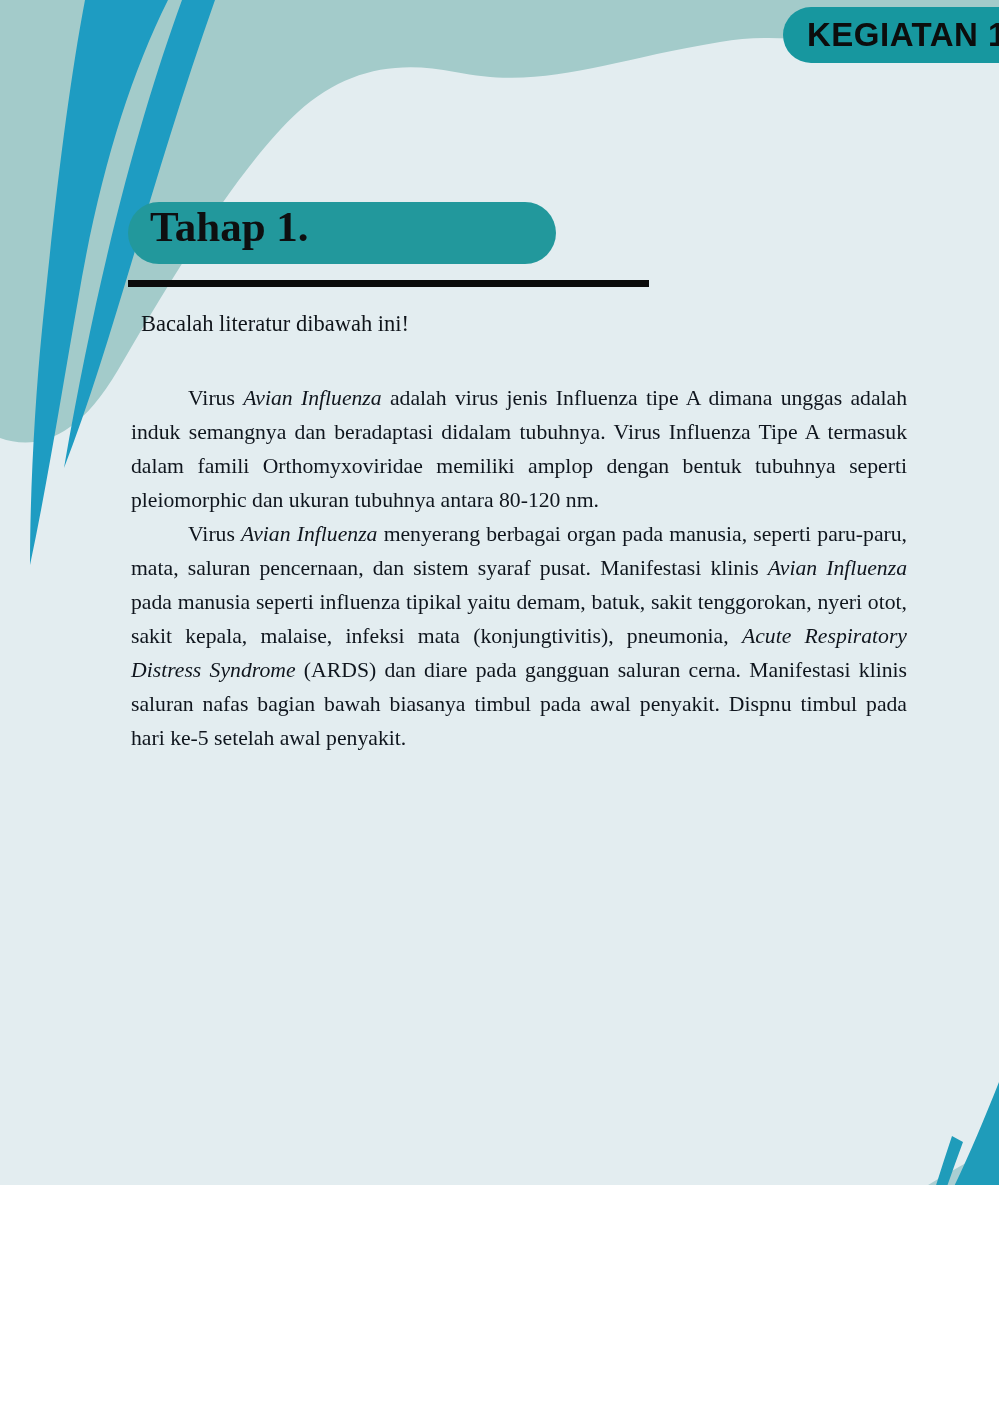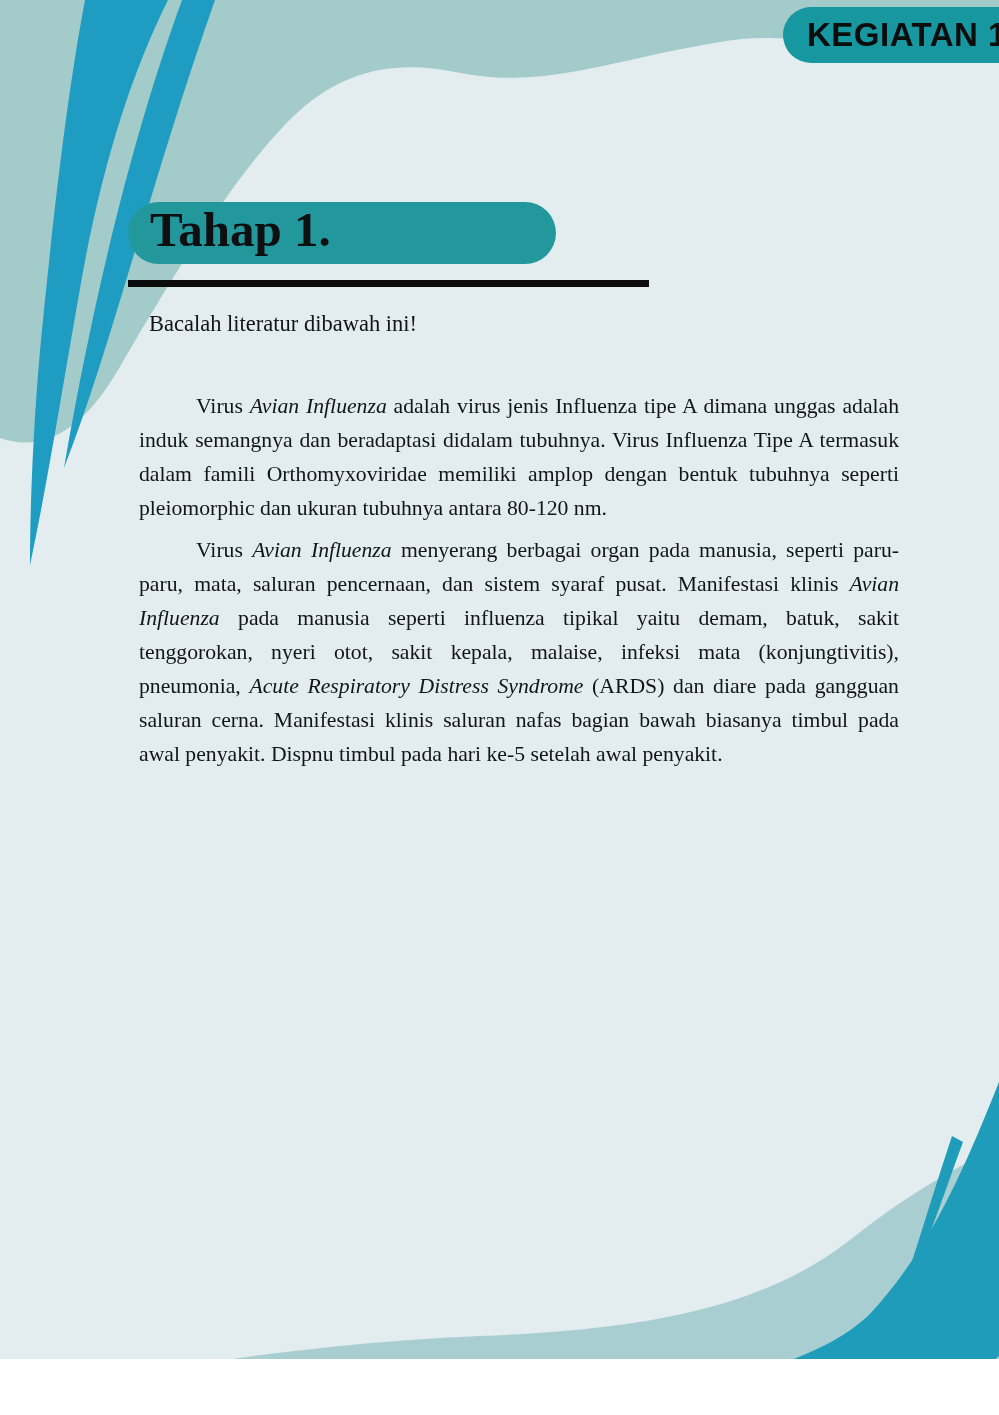--- a/index.html
+++ b/index.html
@@ -1,45 +1,45 @@
 <!DOCTYPE html>
 <html><head>
 <meta charset="utf-8">
 <style>
   html,body{margin:0;padding:0;}
   .page{
     position:relative;
     width:999px;
-    height:1359px;
+    height:1185px;
     background:#e3edf0;
     overflow:hidden;
     font-family:"Liberation Serif", serif;
   }
   .decor{position:absolute;left:0;top:0;width:999px;height:1415px;display:block;}
   .badge{
     position:absolute;left:783px;top:7px;width:270px;height:56px;
     border-radius:30px;display:flex;align-items:center;
     padding-left:24px;box-sizing:border-box;
     font-family:"Liberation Sans", sans-serif;font-weight:bold;
     font-size:33px;color:#0c0d0d;letter-spacing:.5px;
   }
   .heading-pill{
     position:absolute;left:128px;top:202px;height:62px;min-width:428px;
     box-sizing:border-box;border-radius:34px;
-    display:flex;align-items:flex-end;padding:0 30px 6px 22px;
-    font-size:49px;font-weight:bold;color:#0e0f10;
+    display:flex;align-items:flex-start;padding:0 30px 6px 22px;
+    font-size:43px;font-weight:bold;color:#0e0f10;
   }
   .h-it{font-style:italic;margin-left:13px;}
   .heading-rule{position:absolute;left:128px;top:280px;width:521px;height:7px;background:#0b0b0b;}
-  .instruction{position:absolute;left:149px;top:311px;font-size:22.5px;color:#0f141a;text-align:right;}
+  .instruction{position:absolute;left:141px;top:311px;font-size:22.5px;color:#0f141a;text-align:right;}
   .bodytext{
     position:absolute;left:131px;top:381px;width:776px;
     font-size:21.7px;line-height:34px;text-align:justify;color:#0f151d;
   }
-  .bodytext p{margin:8px;text-indent:57px;}
+  .bodytext p{margin:0;text-indent:57px;}
   .bodytext em{font-style:italic;}
   .logo{position:absolute;left:686px;top:1367px;display:flex;align-items:center;gap:3px;}
   .logo-grid{display:grid;grid-template-columns:18px 18px;grid-template-rows:18px 18px;gap:2px;}
   .logo-sq{
     border-radius:3px;display:flex;align-items:center;justify-content:center;
     color:#ffffff;font-family:"Liberation Sans", sans-serif;font-weight:bold;font-size:12px;line-height:1;
   }
   .logo-text{
     font-family:"Liberation Sans", sans-serif;font-weight:bold;font-size:32px;
     letter-spacing:-1px;transform:scaleX(.94);transform-origin:left center;white-space:nowrap;

